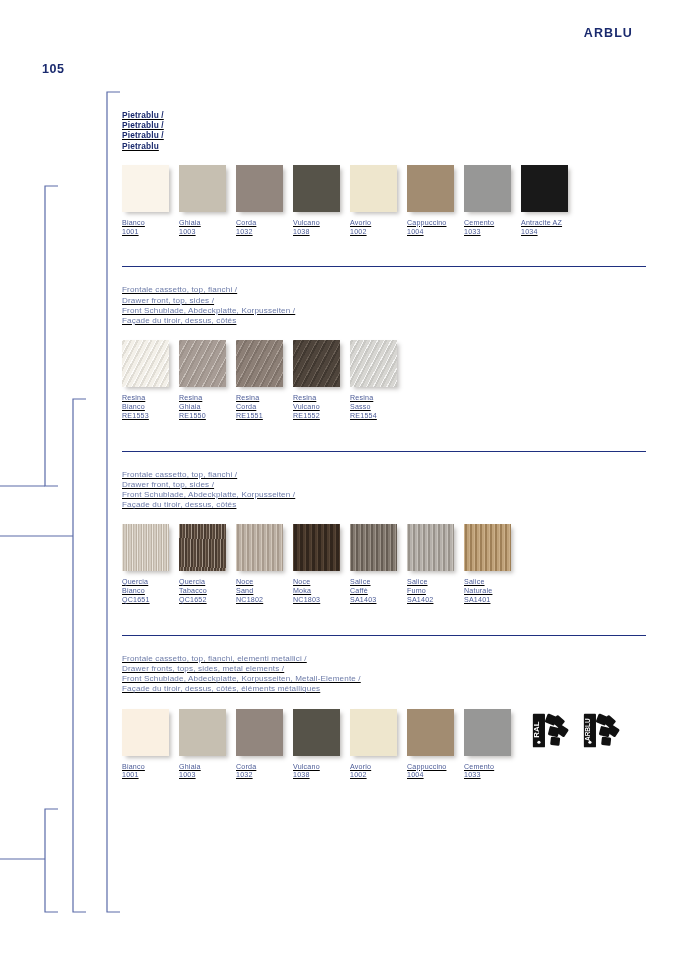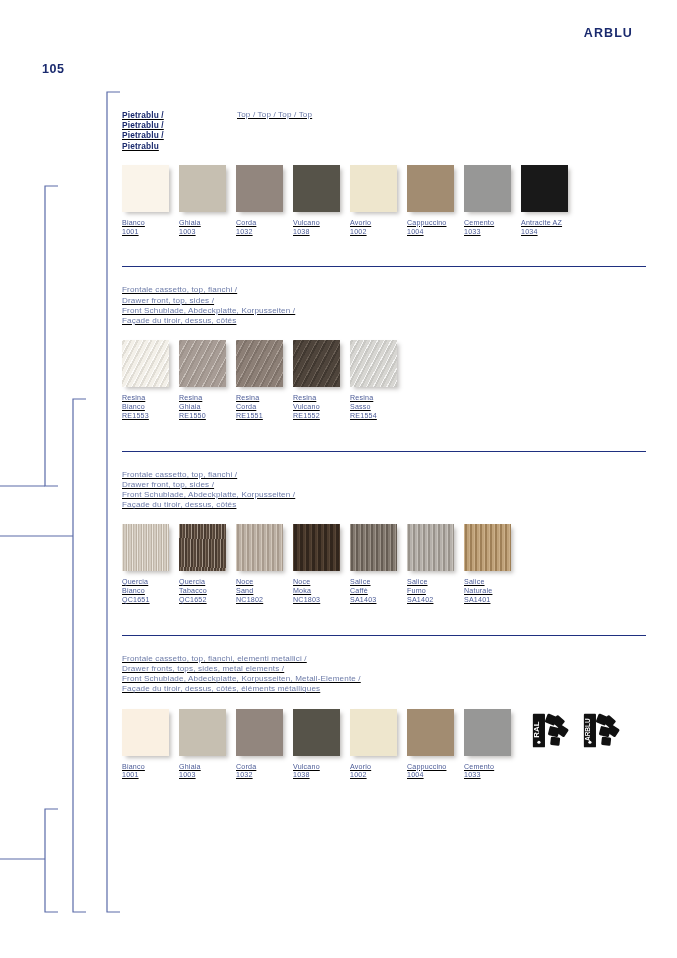--- a/index.html
+++ b/index.html
@@ -106,21 +106,20 @@
   </svg>
 
   <div class="content">
 
     <div class="section">
       <div class="sec-head">
         <div class="sec-title" style="width:115px">Pietrablu /
 Pietrablu /
 Pietrablu /
 Pietrablu</div>
-        <div class="sec-desc">Top / Top / Top / Top</div>
       </div>
 
       <div class="swatch-row">
         <div class="swatch-cell">
           <div class="chip" style="background:#faf4ea"></div>
           <div class="swatch-label">Bianco
 1001</div>
         </div>
         <div class="swatch-cell">
           <div class="chip" style="background:#c6bfb1"></div>

